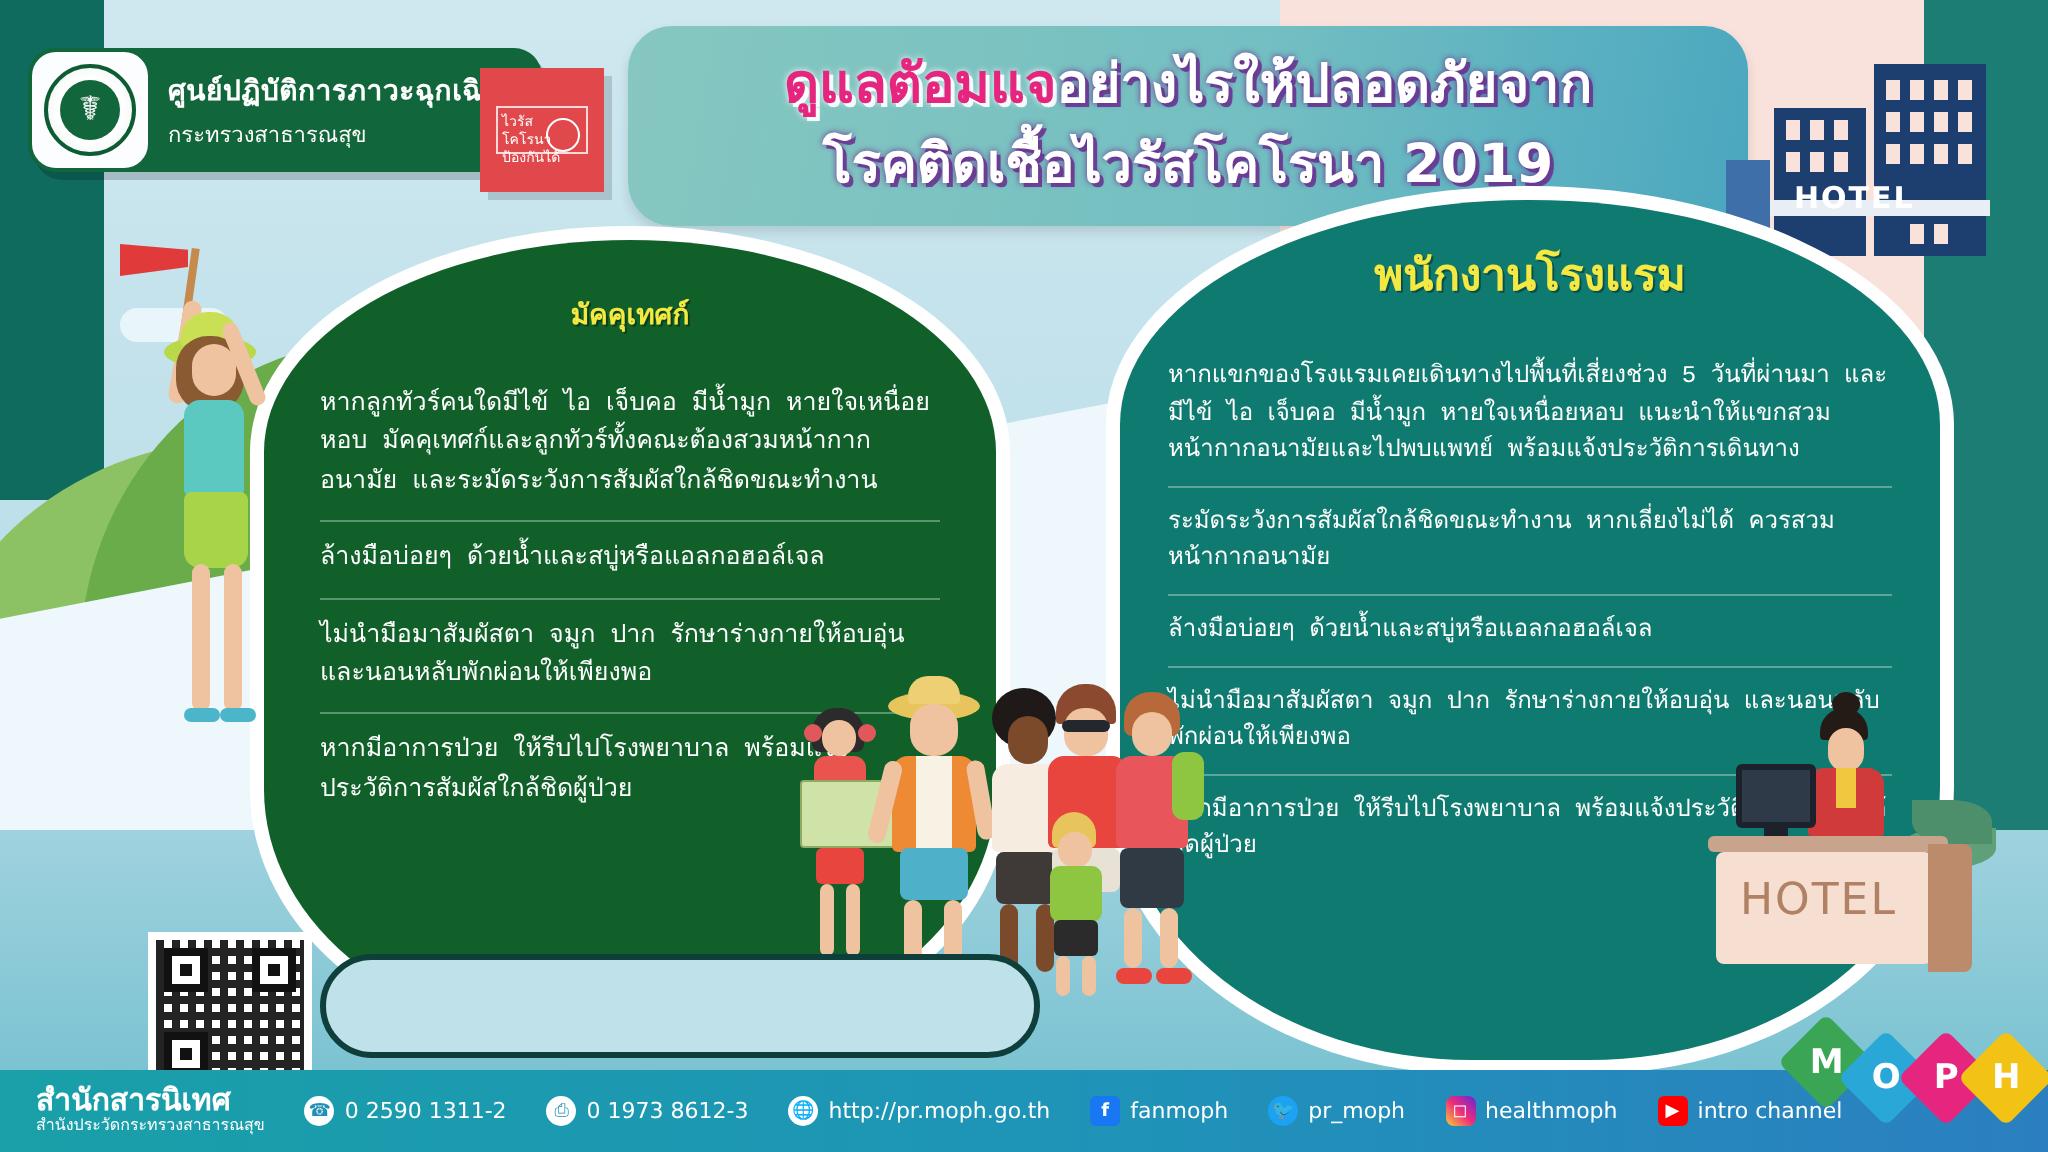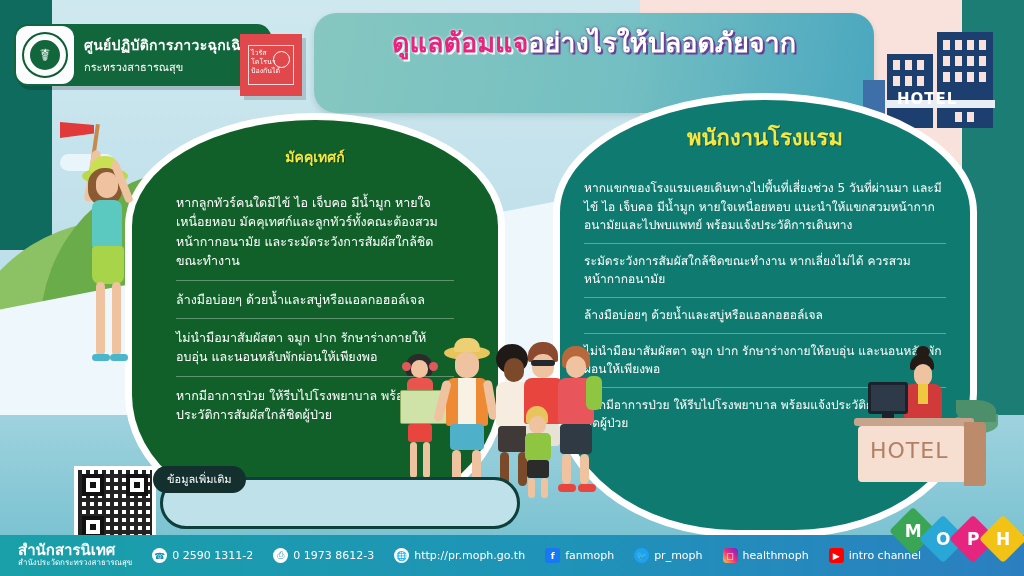--- a/index.html
+++ b/index.html
@@ -43,21 +43,21 @@
   .seal-inner { width:30px; height:30px; border-radius:50%; background:#12663b;
                 display:flex; align-items:center; justify-content:center;
                 color:#fff; font-size:17px; line-height:1; }
   .logo-text  { color:#ffffff; }
   .logo-text .l1 { font-size:14px; font-weight:bold; letter-spacing:.3px; }
   .logo-text .l2 { font-size:11px; margin-top:2px; }
 
   .badge-red { position:absolute; left:240px; top:34px; width:62px; height:62px;
                background:#e0484c; box-shadow:4px 4px 0 rgba(0,0,0,.15);
                display:flex; align-items:center; justify-content:center; }
-  .badge-red .bx { width:46px; height:40px; border:1px solid #ffd9da; color:#fff;
+  .badge-red .bx { width:46px; height:24px; border:1px solid #ffd9da; color:#fff;
                    font-size:7px; line-height:1.25; padding:3px 2px; text-align:left;
                    position:relative; }
   .badge-face { position:absolute; right:3px; top:5px; width:17px; height:17px;
                 border-radius:50%; border:1px solid #fff; }
 
   
   .title-wrap { position:absolute; left:314px; top:13px; width:560px; height:100px;
                 background:linear-gradient(100deg,#86c7c0 0%,#74bfc2 55%,#4aa7bf 100%);
                 border-radius:22px; box-shadow:0 3px 6px rgba(0,0,0,.12); }
   .title-l1 { position:absolute; left:0; right:0; top:16px; text-align:center;
@@ -69,34 +69,34 @@
   .tk-white{ color:#ffffff; text-shadow:0 0 3px #6a2f8f, 2px 2px 0 rgba(106,47,143,.85); }
 
   
   .hotel-art { position:absolute; left:855px; top:28px; width:150px; height:120px; }
   .hb { position:absolute; background:#1d3f70; }
   .hb-win { position:absolute; background:#fae2dc; width:7px; height:10px; }
   .hotel-word { position:absolute; left:42px; top:62px; color:#fff; font-size:15px;
                 font-weight:bold; letter-spacing:1px; }
 
   
-  .card { position:absolute; border-radius:50% / 12%; overflow:hidden; }
+  .card { position:absolute; border-radius:50% / 12%; overflow:hidden;font-family:Liberation Mono, monospace; }
   .card-left  { left:132px; top:120px; width:366px; height:400px; background:#11602a;
                 border-radius:190px 190px 170px 170px / 110px 110px 130px 130px;
                 box-shadow:0 0 0 7px #ffffff; }
   .card-right { left:560px; top:100px; width:410px; height:430px; background:#0f7a6f;
                 border-radius:210px 210px 180px 180px / 115px 115px 140px 140px;
                 box-shadow:0 0 0 7px #ffffff; }
 
   .card-title { text-align:center; color:#f4e842; font-weight:bold;
                 text-shadow:1px 1px 0 rgba(0,0,0,.35); }
   .card-left  .card-title { font-size:14px; margin-top:26px; }
   .card-right .card-title { font-size:22px; margin-top:20px; }
 
-  .bullets { padding:0 44px; margin-top:16px; }
+  .bullets { padding:0 28px; margin-top:16px; }
   .card-right .bullets { padding:0 24px; }
   .bullet { color:#ffffff; font-size:12.5px; line-height:1.55; padding:9px 0; }
   .card-right .bullet { font-size:12px; line-height:1.55; padding:8px 0; }
   .bullet + .bullet { border-top:1px solid rgba(255,255,255,.33); }
 
   
   .art { position:absolute; }
   .guide { left:52px; top:120px; width:96px; height:340px; }
   .tourists { left:400px; top:338px; width:200px; height:172px; }
   .reception { left:848px; top:352px; width:172px; height:170px; }
@@ -181,20 +181,21 @@
       <div>ไวรัส</div>
       <div>โคโรนา</div>
       <div>ป้องกันได้</div>
     </div>
   </div>
 
   <div class="title-wrap">
     <div class="title-l1">
       <span class="tk-pink">ดูแลตัอมแจ</span><span class="tk-white">อย่างไรให้ปลอดภัยจาก</span>
     </div>
+    <div class="title-l2">โรคติดเชื้อไวรัสโคโรนา 2019</div>
   </div>
 
   <div class="hotel-art">
     <div class="hb" style="left:8px;top:52px;width:22px;height:34px;background:#3e6fa8;"></div>
     <div class="hb" style="left:32px;top:26px;width:46px;height:74px;"></div>
     <div class="hb" style="left:82px;top:4px;width:56px;height:96px;"></div>
     <div class="hb" style="left:30px;top:72px;width:110px;height:8px;background:#e9eef5;"></div>
     <div class="hb-win" style="left:38px;top:32px;"></div>
       <div class="hb-win" style="left:50px;top:32px;"></div>
     <div class="hb-win" style="left:62px;top:32px;"></div>
@@ -335,21 +336,20 @@
       </div>
     <div class="qr-eye" style="right:8px;top:8px;">
         <i></i>
       </div>
     <div class="qr-eye" style="left:8px;bottom:8px;">
         <i></i>
       </div>
   </div>
 
   <div class="url-box">
-    <div class="url-tag">ข้อมูลเพิ่มเติม</div>
   </div>
 
   <div class="footer">
     <div class="f-org">
       <div class="o1">สำนักสารนิเทศ</div>
       <div class="o2">สำนังประวัดกระทรวงสาธารณสุข</div>
     </div>
 
     <div class="f-item">
       <span class="f-ic">☎</span>

